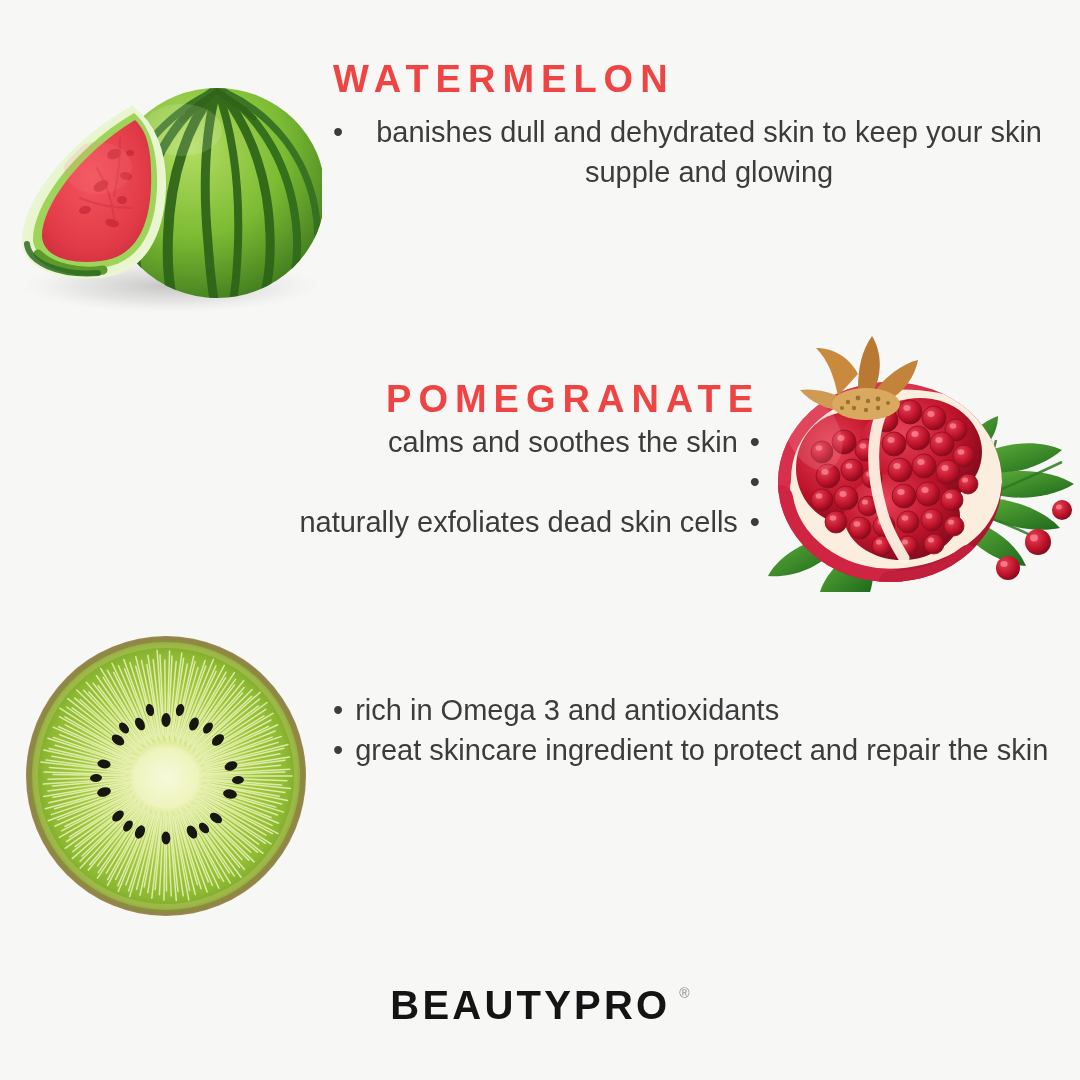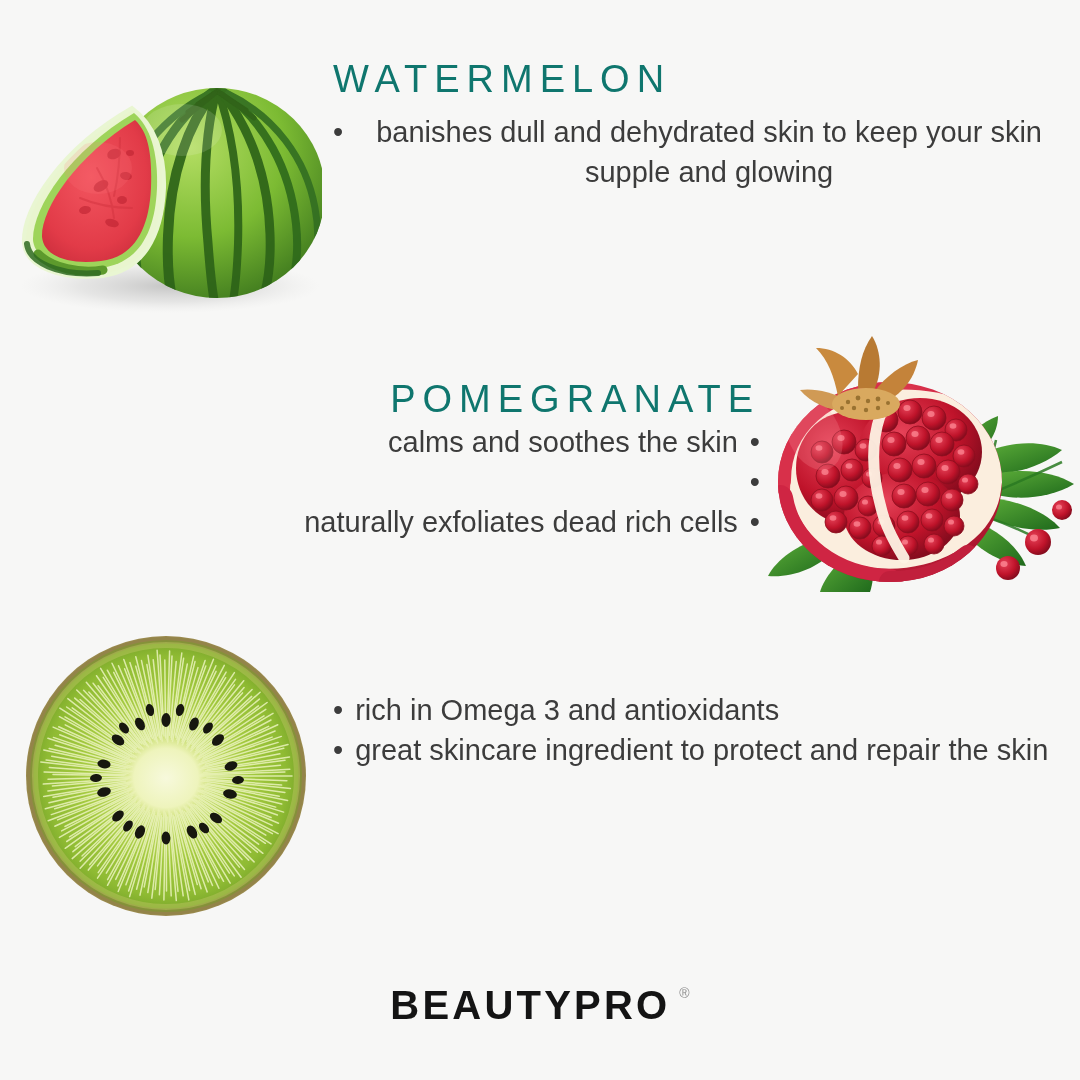--- a/index.html
+++ b/index.html
@@ -9,23 +9,23 @@
     font-family:"Liberation Sans", sans-serif;
     overflow:hidden;
     position:relative;
     color:#2a2a2a;
   }
   .page{position:relative;width:1080px;height:1080px;}
 
   
   .heading{
     font-size:38px;
-    font-weight:400;
+    font-weight:700;
     letter-spacing:7px;
-    color:#0f766e;
+    color:#ef4444;
     line-height:1;
     white-space:nowrap;
   }
   .bullets{
     font-size:29px;
     font-weight:400;
     color:#3c3c3c;
     line-height:1.38;
   }
   .bullets .row{display:flex;gap:12px;}
@@ -330,21 +330,21 @@
     <div class="heading">POMEGRANATE</div>
     <div class="bullets">
       <div class="row rtl">
         <span class="txt">calms and soothes the skin</span>
         <span class="dot">•</span>
       </div>
       <div class="row rtl">
         <span class="dot">•</span>
       </div>
       <div class="row rtl">
-        <span class="txt">naturally exfoliates dead rich cells</span>
+        <span class="txt">naturally exfoliates dead skin cells</span>
         <span class="dot">•</span>
       </div>
     </div>
   </div>
 
   <div class="art" id="art-kiwi">
     <svg viewBox="0 0 288 288" width="288" height="288">
       <defs>
         <radialGradient id="kwFlesh" cx="50%" cy="50%" r="50%">
           <stop offset="0%" stop-color="#f2f6cc"></stop>

